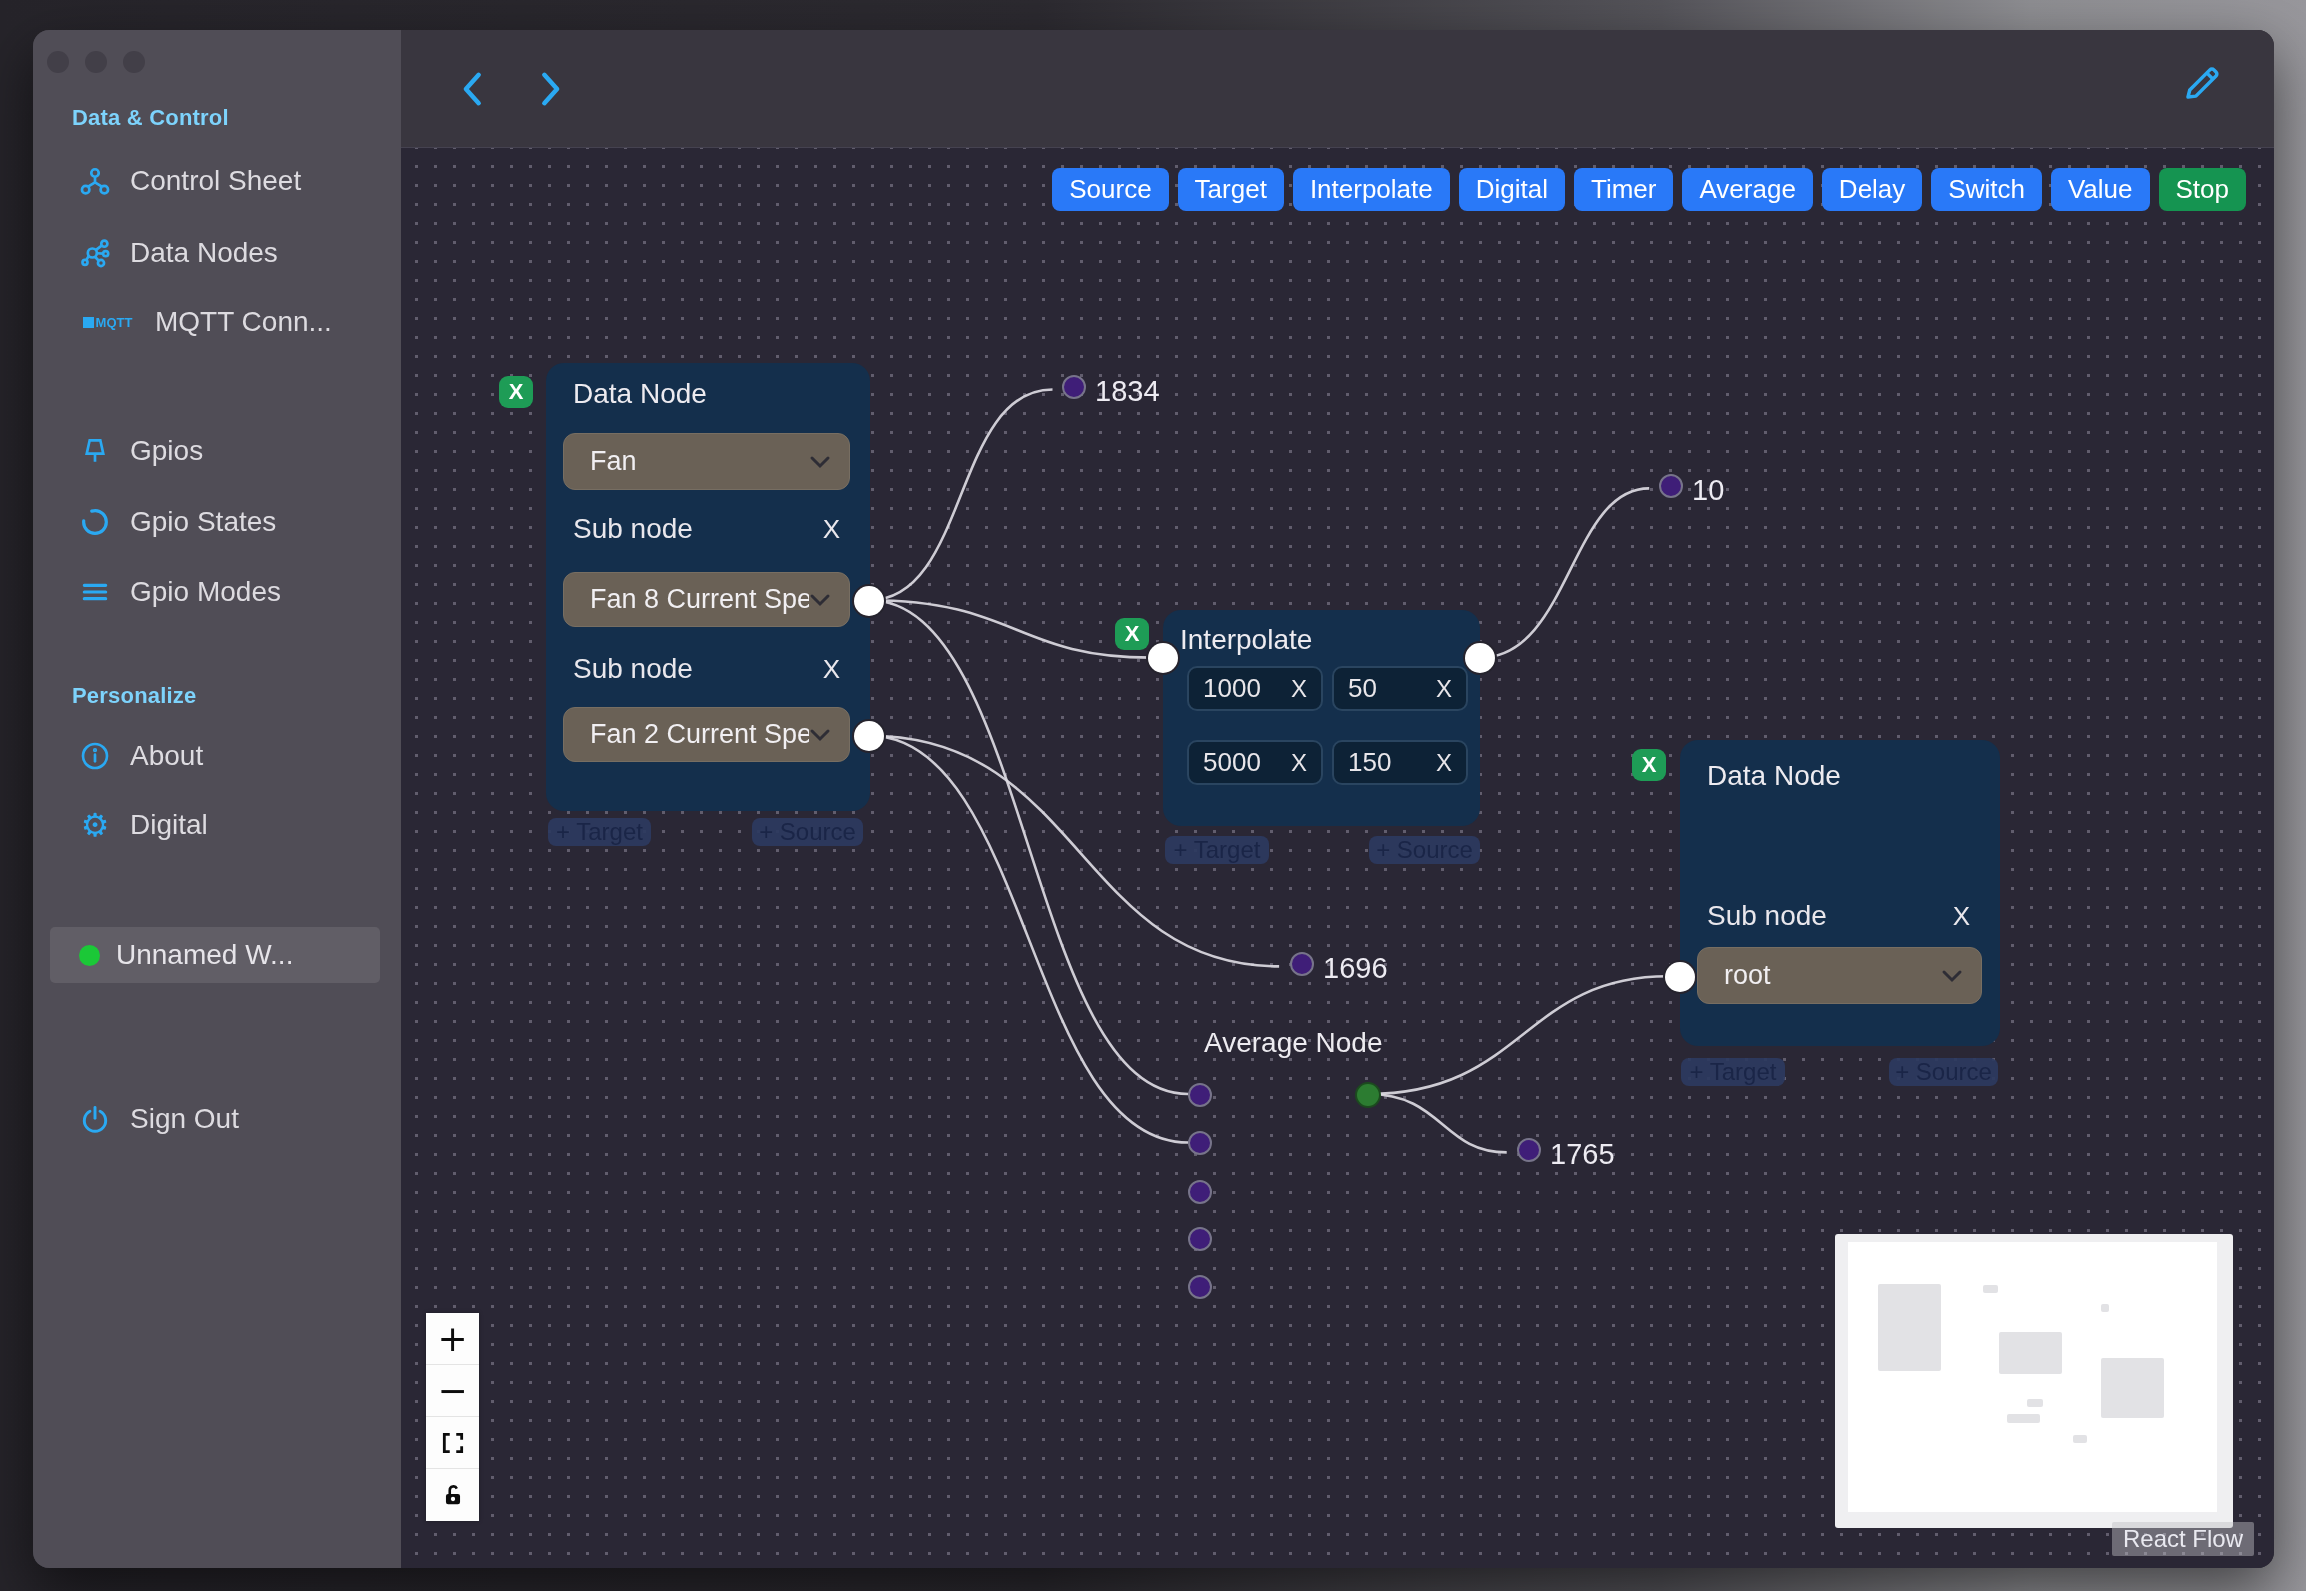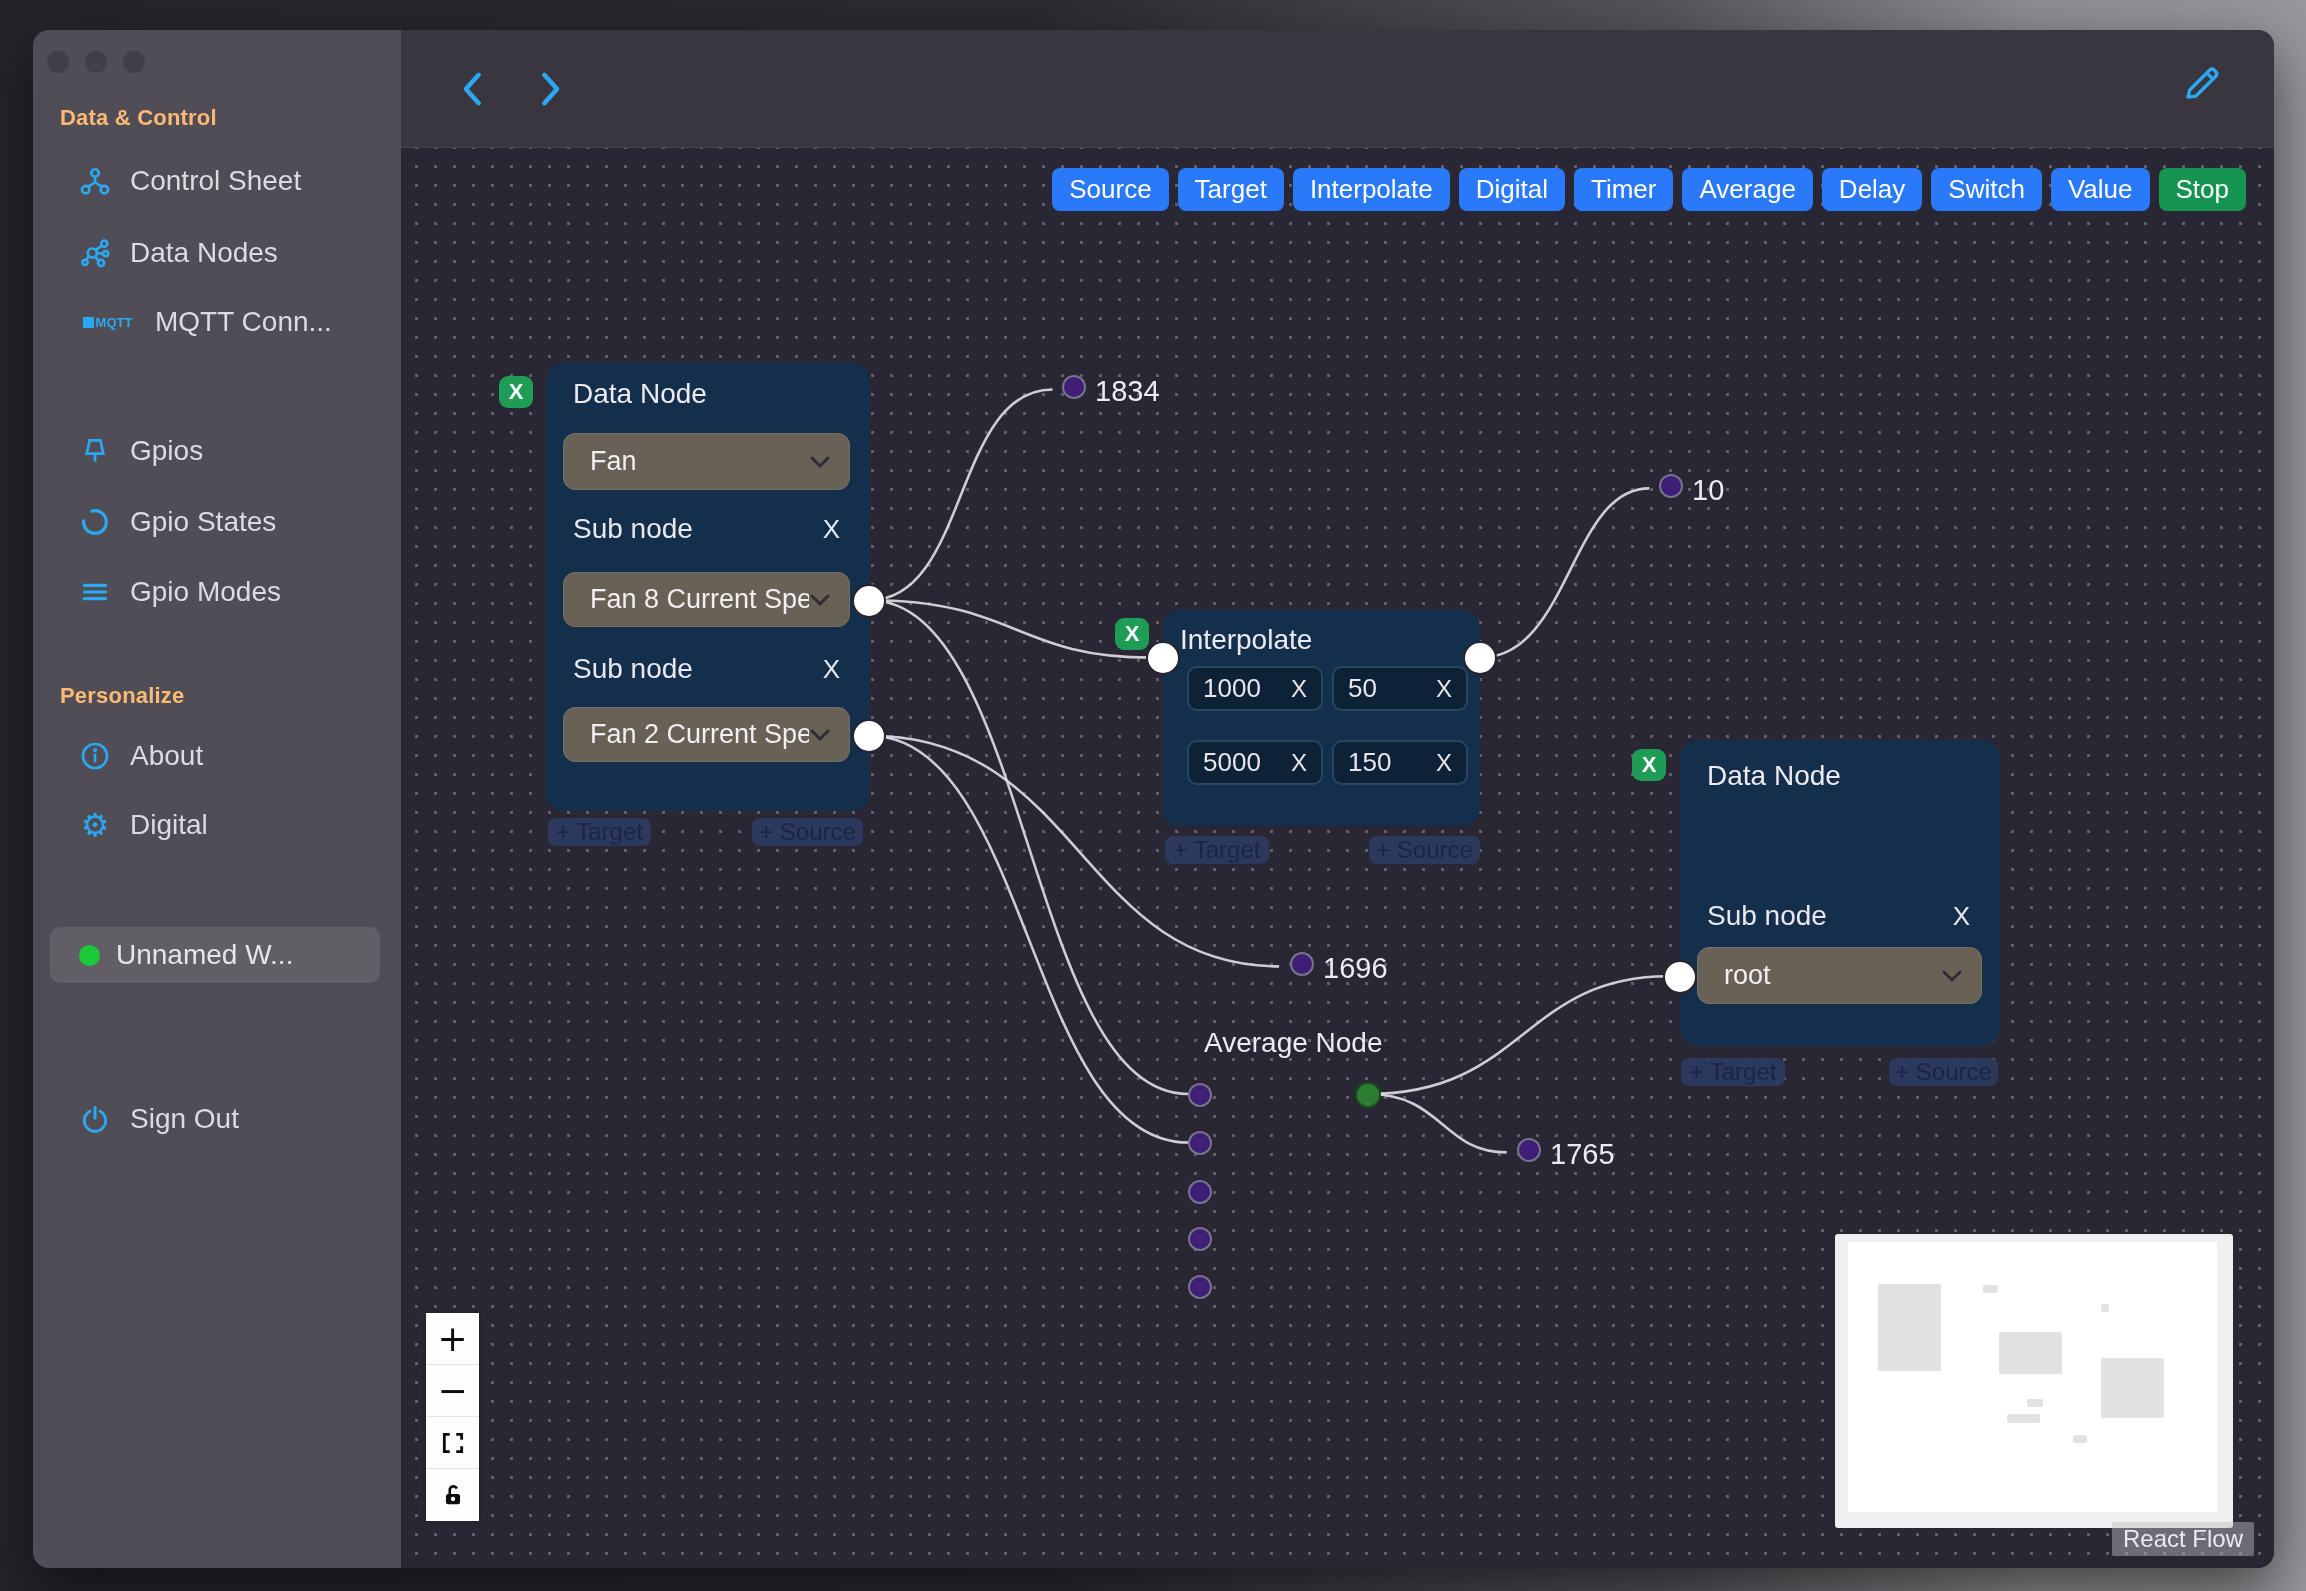--- a/index.html
+++ b/index.html
@@ -10,28 +10,28 @@
     background:linear-gradient(to right,#26242a 0%,#2c2a30 45%,#55545a 72%,#8e8e92 88%,#98979c 100%); }
 
   .window { position:absolute; left:33px; top:30px; width:2241px; height:1538px;
     border-radius:16px; overflow:hidden; background:#39363f;
     box-shadow:0 22px 59px rgba(0,0,0,.55); }
 
   
   .sidebar { position:absolute; left:0; top:0; width:368px; height:100%; background:#504d56; }
   .traffic { position:absolute; top:21px; left:14px; display:flex; gap:16px; }
   .traffic span { width:22px; height:22px; border-radius:50%; background:#423f48; display:block; }
-  .sb-section { position:absolute; left:27px; font-size:22px; font-weight:700; color:#fdba74; letter-spacing:0.2px; }
+  .sb-section { position:absolute; left:39px; font-size:22px; font-weight:700; color:#7dd3fc; letter-spacing:0.2px; }
   .sb-item { position:absolute; left:45px; height:44px; display:flex; align-items:center; gap:18px;
     color:#dddbe0; font-size:28px; cursor:default; white-space:nowrap; }
   .sb-item .ic { width:34px; height:34px; display:flex; align-items:center; justify-content:center; color:#2aa9f2; flex:0 0 34px; }
   .sb-item .ic svg { display:block; }
   .mqtt-ic { font-size:13px; font-weight:700; color:#2aa9f2; letter-spacing:0; display:flex; align-items:center; gap:2px; }
   .mqtt-ic i { width:11px; height:11px; background:#2aa9f2; display:inline-block; }
-  .active-pill { position:absolute; left:17px; top:897px; width:330px; height:56px; border-radius:10px;
+  .active-pill { position:absolute; left:17px; top:897px; width:330px; height:56px; border-radius:5px;
     background:#615e66; display:flex; align-items:center; gap:16px; padding-left:29px;
     color:#e6e4e9; font-size:28px; }
   .status-dot { width:21px; height:21px; border-radius:50%; background:#1bc837; }
 
   
   .main-header { position:absolute; left:368px; top:0; right:0; height:117px; background:#39363f; }
   .nav-btn { position:absolute; top:36px; width:44px; height:48px; background:none; border:none; color:#2aa9f2; cursor:pointer; }
   .search-box { position:absolute; top:27px; right:129px; width:552px; height:63px; background:#46434c;
     border:none; border-radius:12px; padding:0 26px; font-size:28px; color:#d6d4da;
     font-family:"Liberation Sans", sans-serif; }

